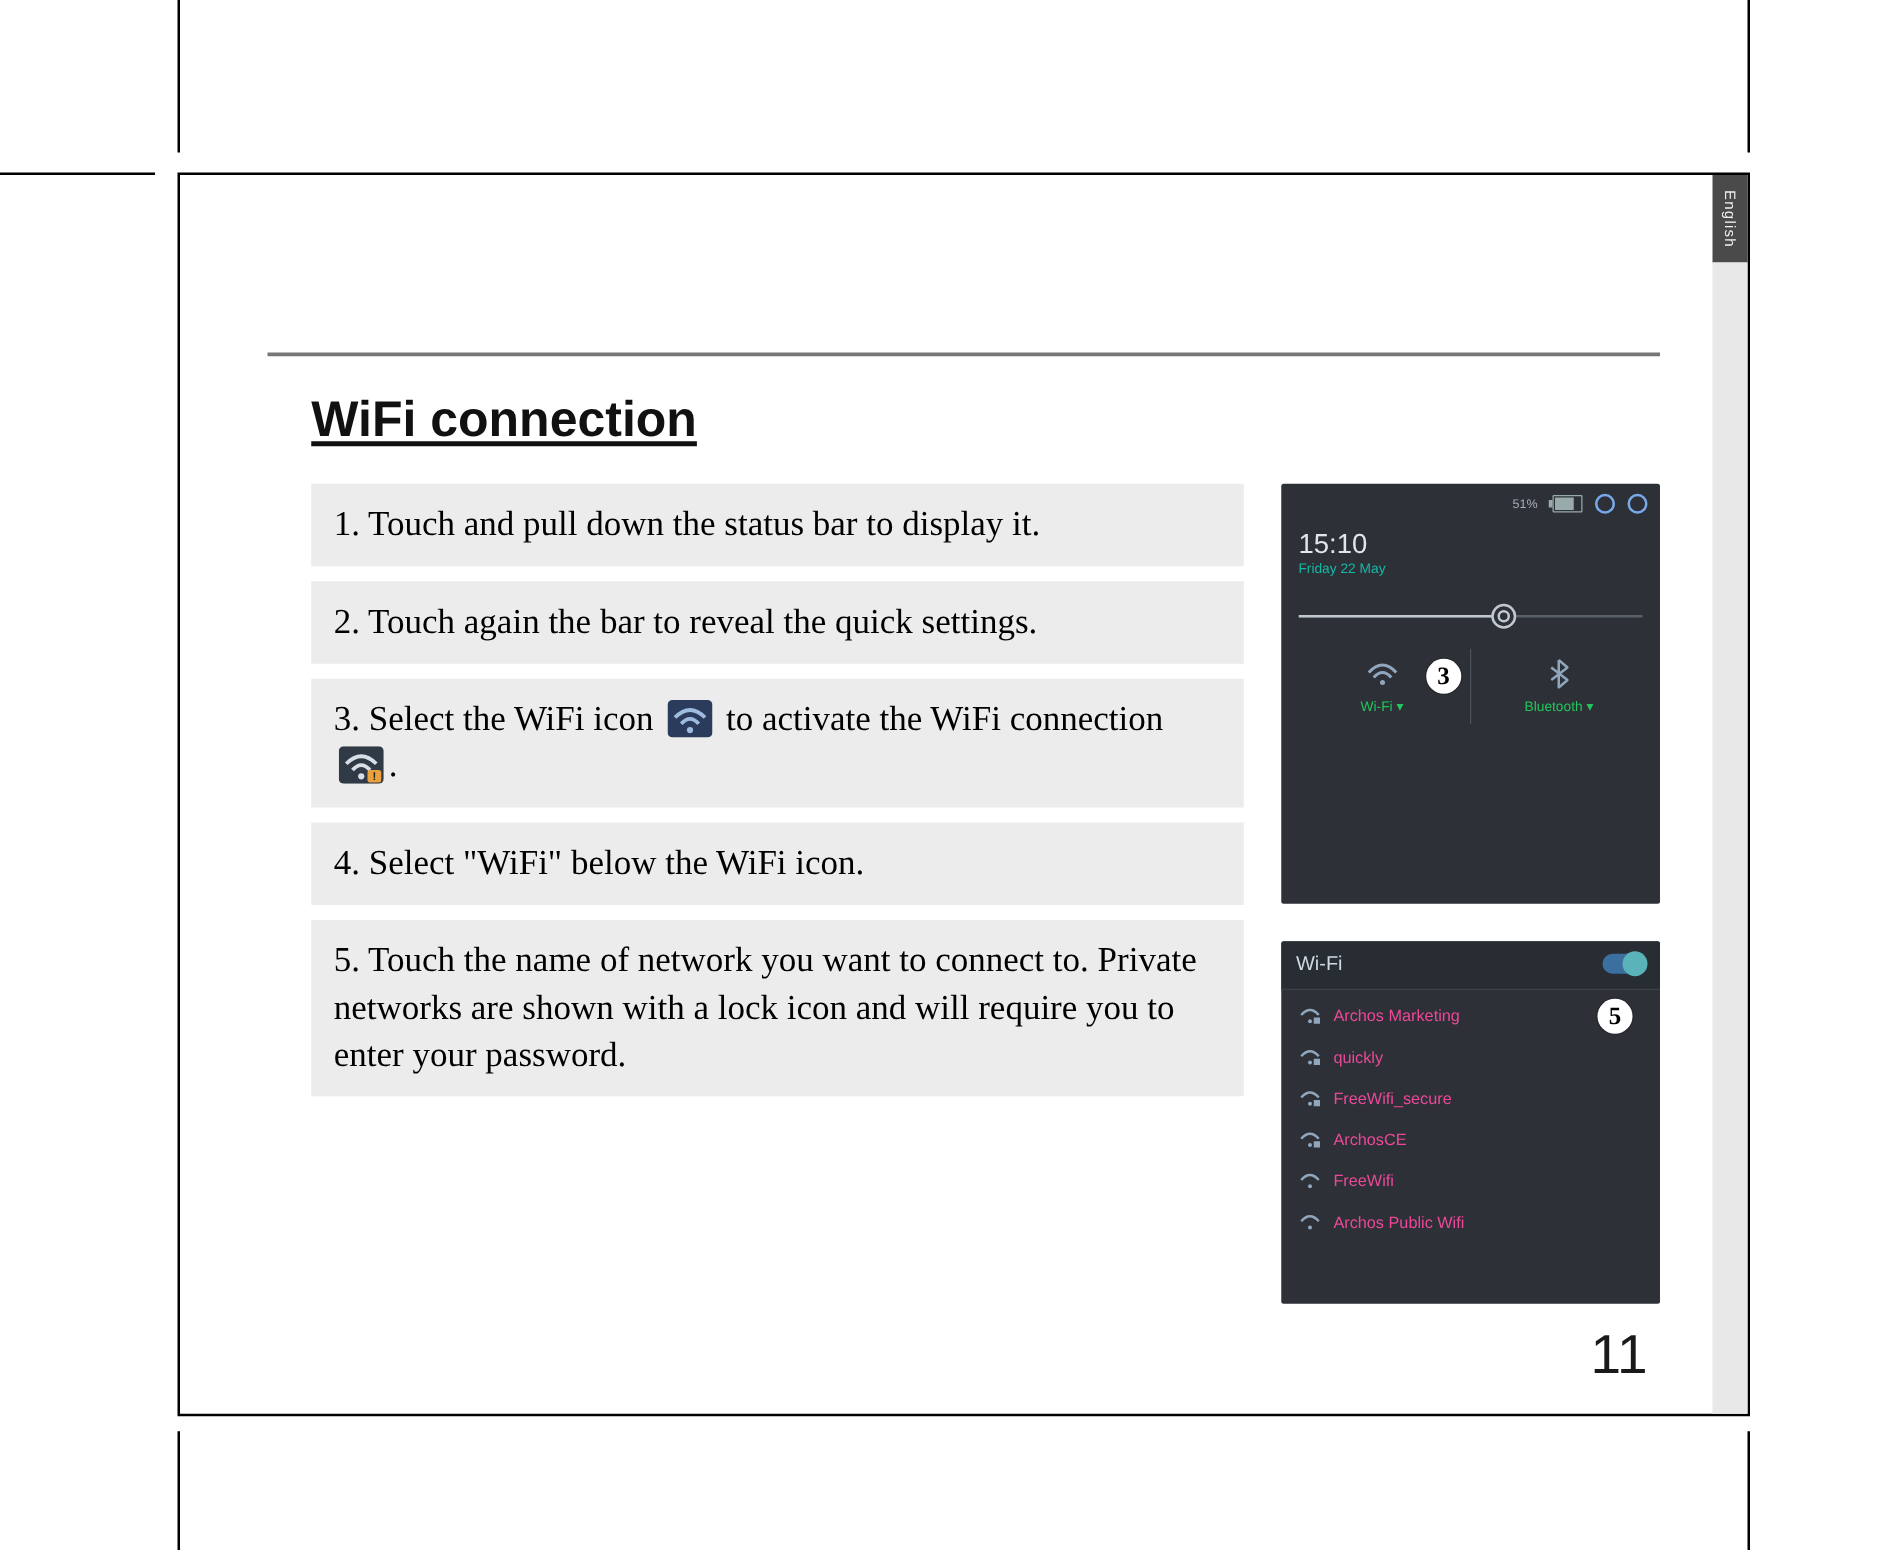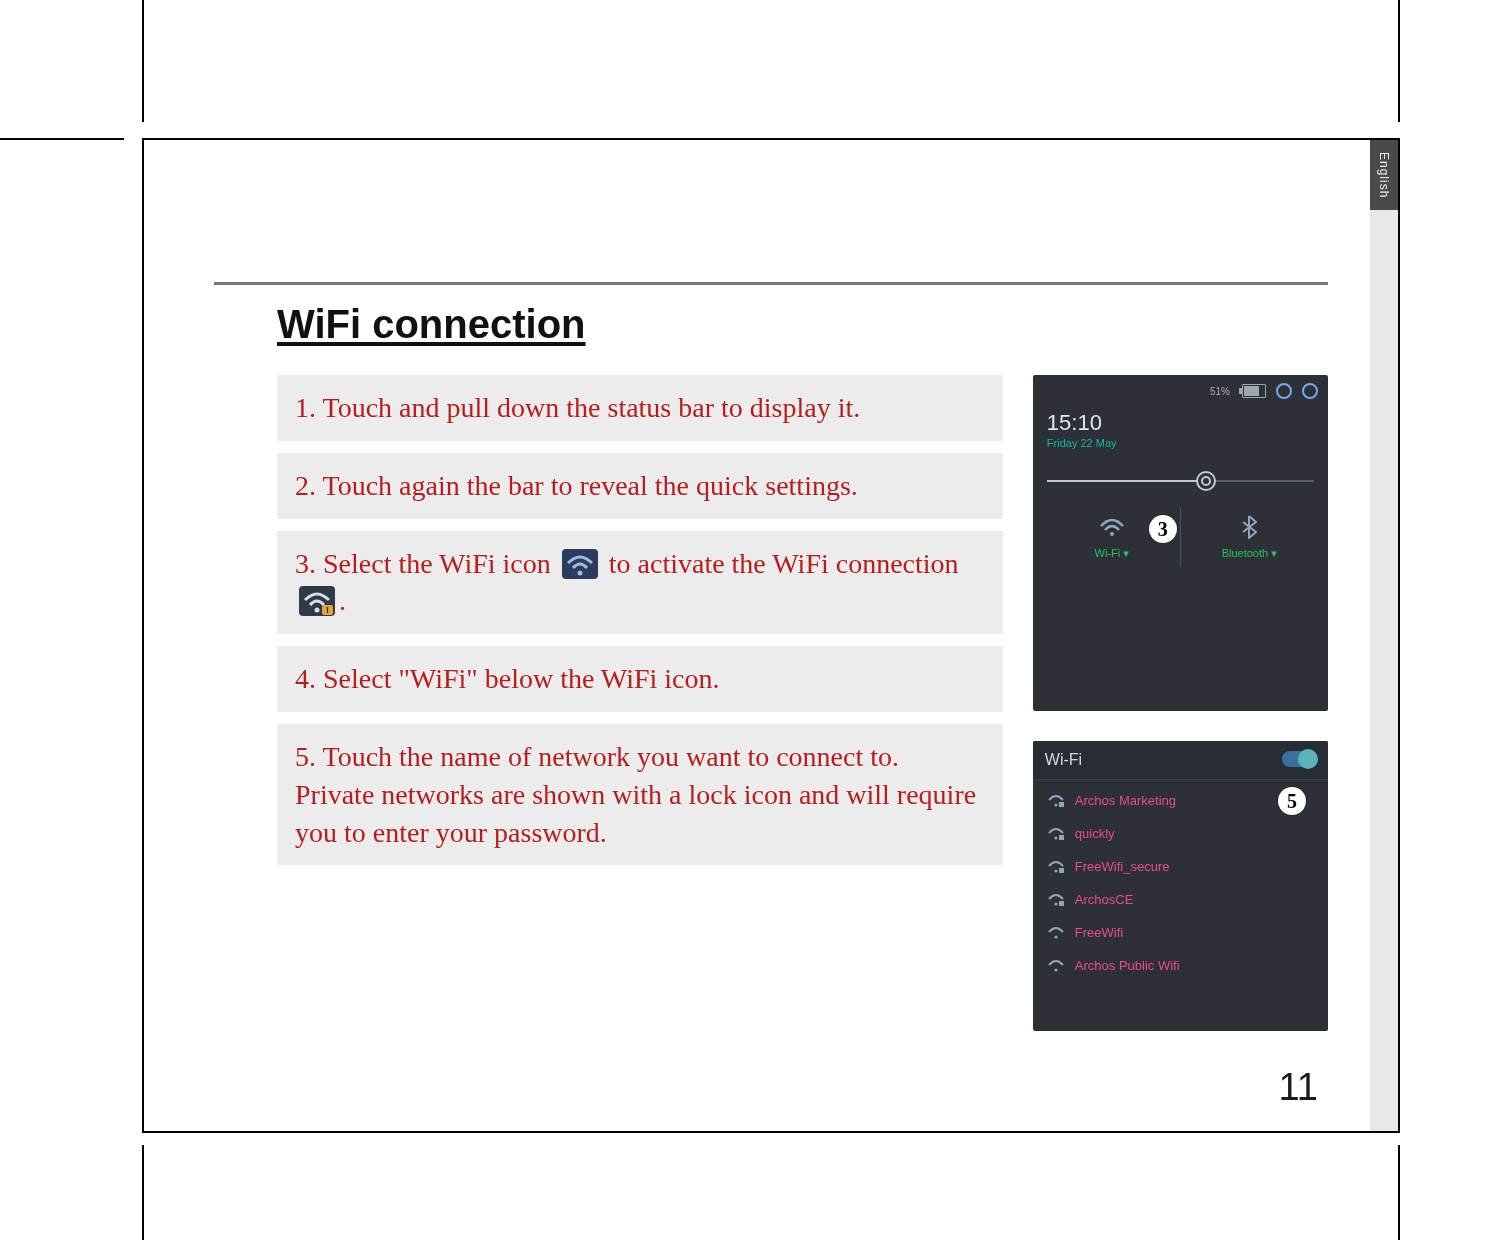--- a/index.html
+++ b/index.html
@@ -62,22 +62,21 @@
   .divider {
     position:absolute;
     left:70px; right:70px;
     top:142px;
     border-top:3px solid #777;
   }
   .content {
     position:absolute;
     left:105px;
     right:70px;
-    top:160px;
-    margin-left:28px;
+    top:172px;
   }
   .title {
     font-family: "Segoe UI", Arial, sans-serif;
     font-weight:700;
     font-size:40px;
     color:#111;
     text-decoration:underline;
     text-underline-offset:4px;
     margin-top:2px;
   }
@@ -96,21 +95,21 @@
     align-items:flex-start;
   }
   .steps {
     width:750px;
   }
   .step {
     background:#ececec;
     padding:14px 18px;
     font-family:"Times New Roman", Times, serif;
     font-size:28px;
-    color:#b91c1c;
+    color:#000000;
     margin-bottom:12px;
     line-height:1.35;
   }
   .wifi-icon, .wifi-icon-active {
     display:inline-block;
     width:36px; height:30px;
     vertical-align:-6px;
     margin:0 4px;
   }
   .shots {
@@ -192,21 +191,21 @@
     color:#ec4899; font-size:13px;
   }
   .net svg{flex:0 0 auto;}
   .shot2 .badge{ top:46px; right:22px; }
 
   .page-number{
     position:absolute;
     right:80px;
     bottom:22px;
     font-family:"Segoe UI", Arial, sans-serif;
-    font-size:38px;
+    font-size:44px;
     color:#1a1a1a;
   }
 
   .bat-text{font-size:10px;color:#aab;margin-right:2px;}
 </style>
 </head>
 <body>
 
 <div class="outer">
   <div class="vline-top-left"></div>

